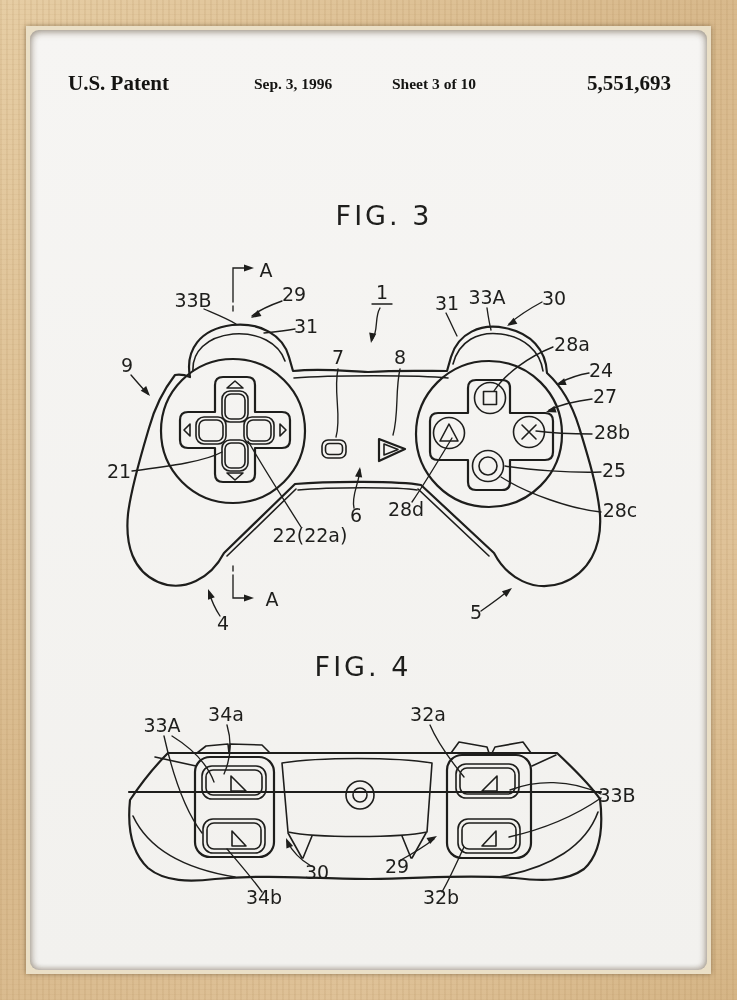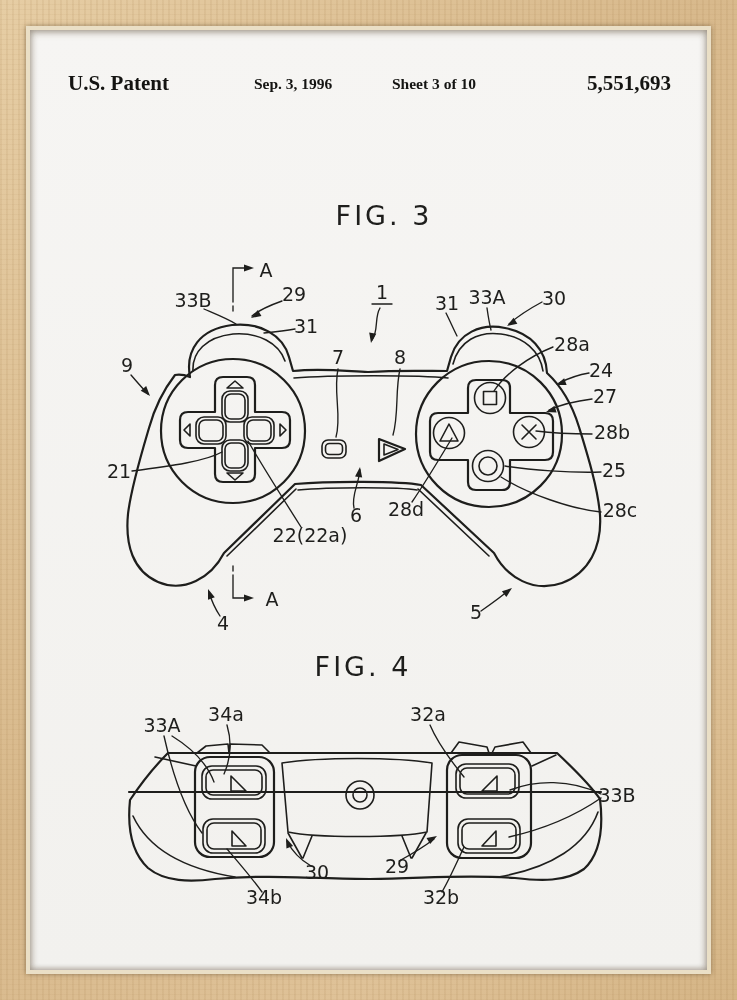--- a/index.html
+++ b/index.html
@@ -7,21 +7,21 @@
   .frame{position:absolute;inset:0;
     background:
       repeating-linear-gradient(90deg, rgba(158,118,66,.10) 0 2px, rgba(255,255,255,0) 2px 6px),
       repeating-linear-gradient(0deg, rgba(170,132,82,.08) 0 1px, rgba(255,255,255,0) 1px 5px),
       linear-gradient(130deg,#e6cda4 0%,#d8b98c 45%,#dfc298 75%,#d5b586 100%);
   }
   .liner{position:absolute;inset:26px;background:#eadfc6;
     box-shadow:0 0 5px rgba(60,40,15,.45);}
   .paper{position:absolute;inset:30px;background:linear-gradient(180deg,#f6f5f3,#f2f1ee);
     box-shadow:inset 0 3px 7px rgba(70,52,28,.30), inset 0 -2px 5px rgba(70,52,28,.16),
-               inset 3px 0 6px rgba(70,52,28,.14), inset -3px 0 6px rgba(70,52,28,.14);}
+               inset 3px 0 6px rgba(70,52,28,.14), inset -3px 0 6px rgba(70,52,28,.14);border-radius:9px;}
   svg{display:block;width:100%;height:100%;}
   .s2{stroke:#1e1e1c;stroke-width:2.2;fill:none;stroke-linecap:round;stroke-linejoin:round;}
   .s16{stroke:#1e1e1c;stroke-width:1.6;fill:none;stroke-linecap:round;stroke-linejoin:round;}
   .ld{stroke:#1e1e1c;stroke-width:1.35;fill:none;stroke-linecap:round;}
   .ah{fill:#1e1e1c;stroke:none;}
   .lbl{font:19px "DejaVu Sans", sans-serif;fill:#1e1e1c;text-anchor:middle;}
   .figtitle{font:27px "DejaVu Sans", sans-serif;letter-spacing:3px;fill:#1e1e1c;text-anchor:middle;}
   .hdr-lg{font:bold 21px "Liberation Serif", serif;fill:#141412;}
   .hdr-sm{font:bold 15.5px "Liberation Serif", serif;fill:#141412;}
 </style>

